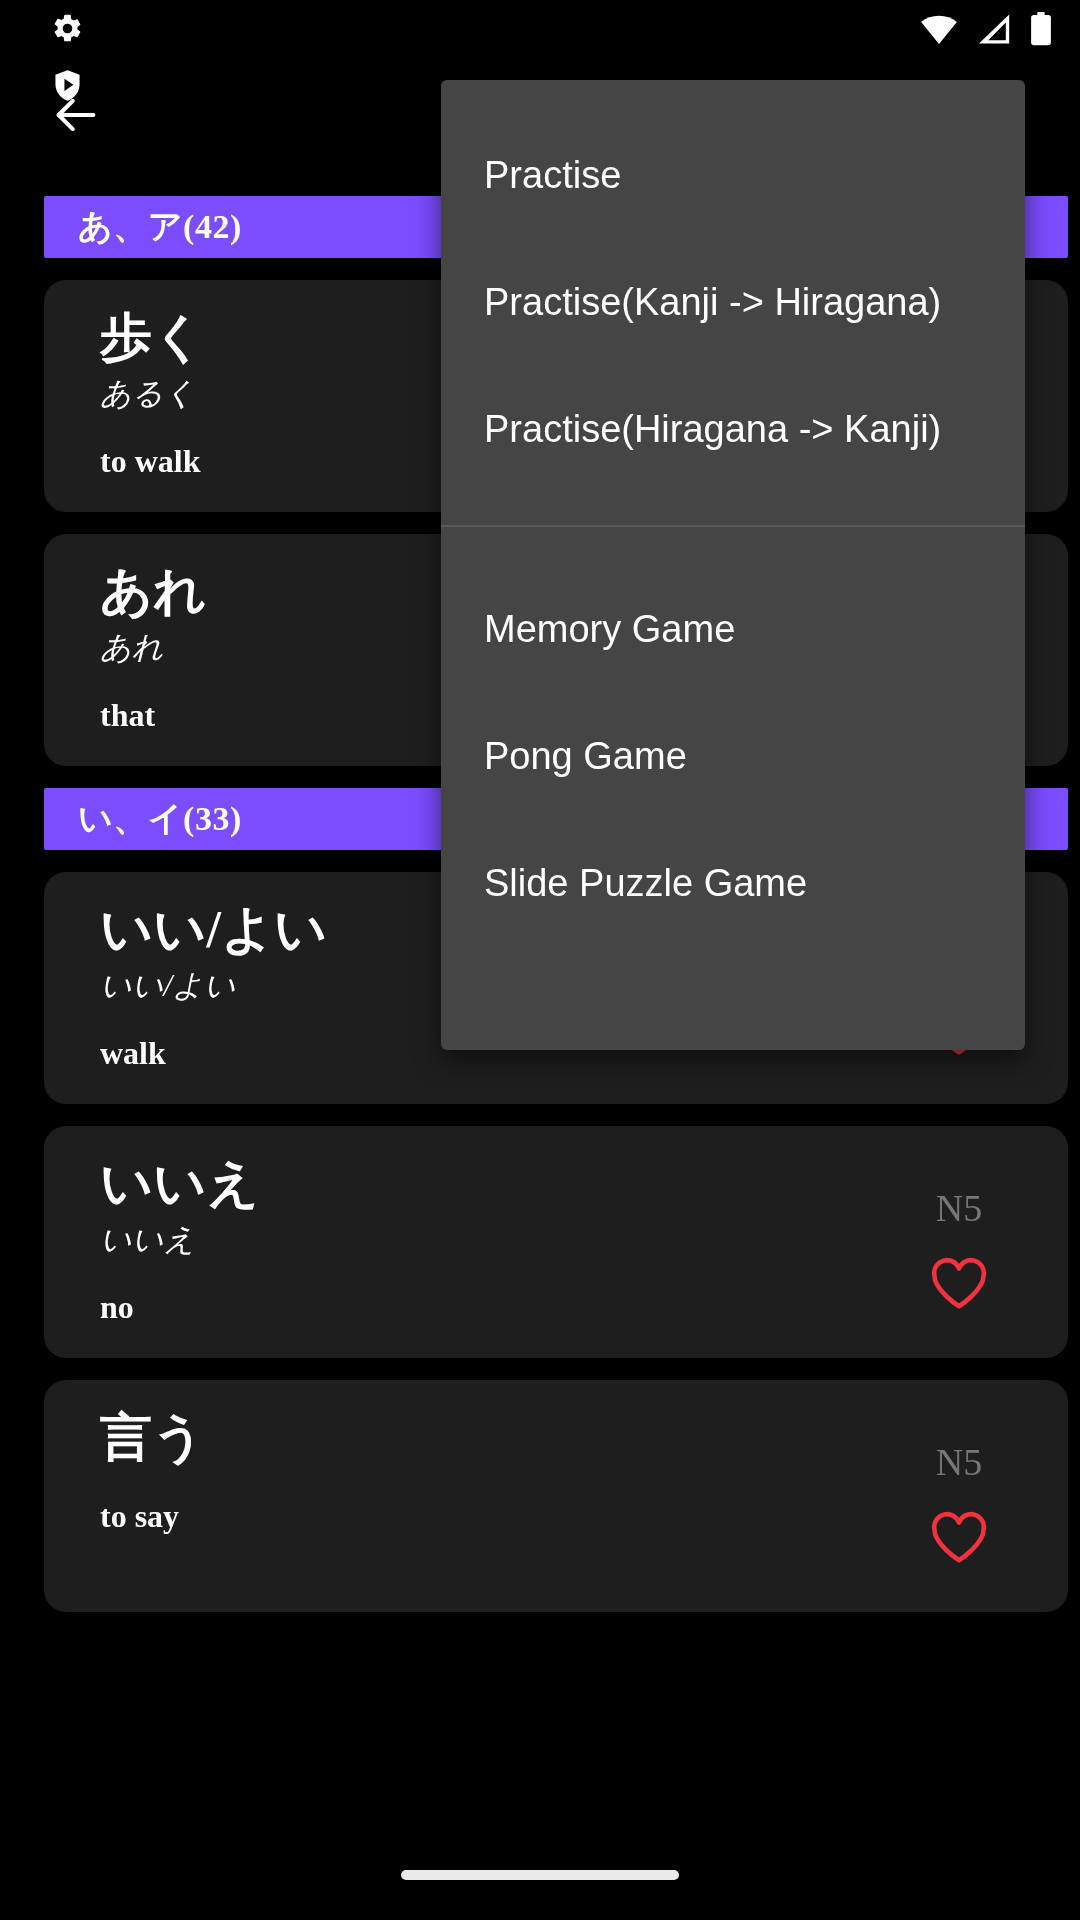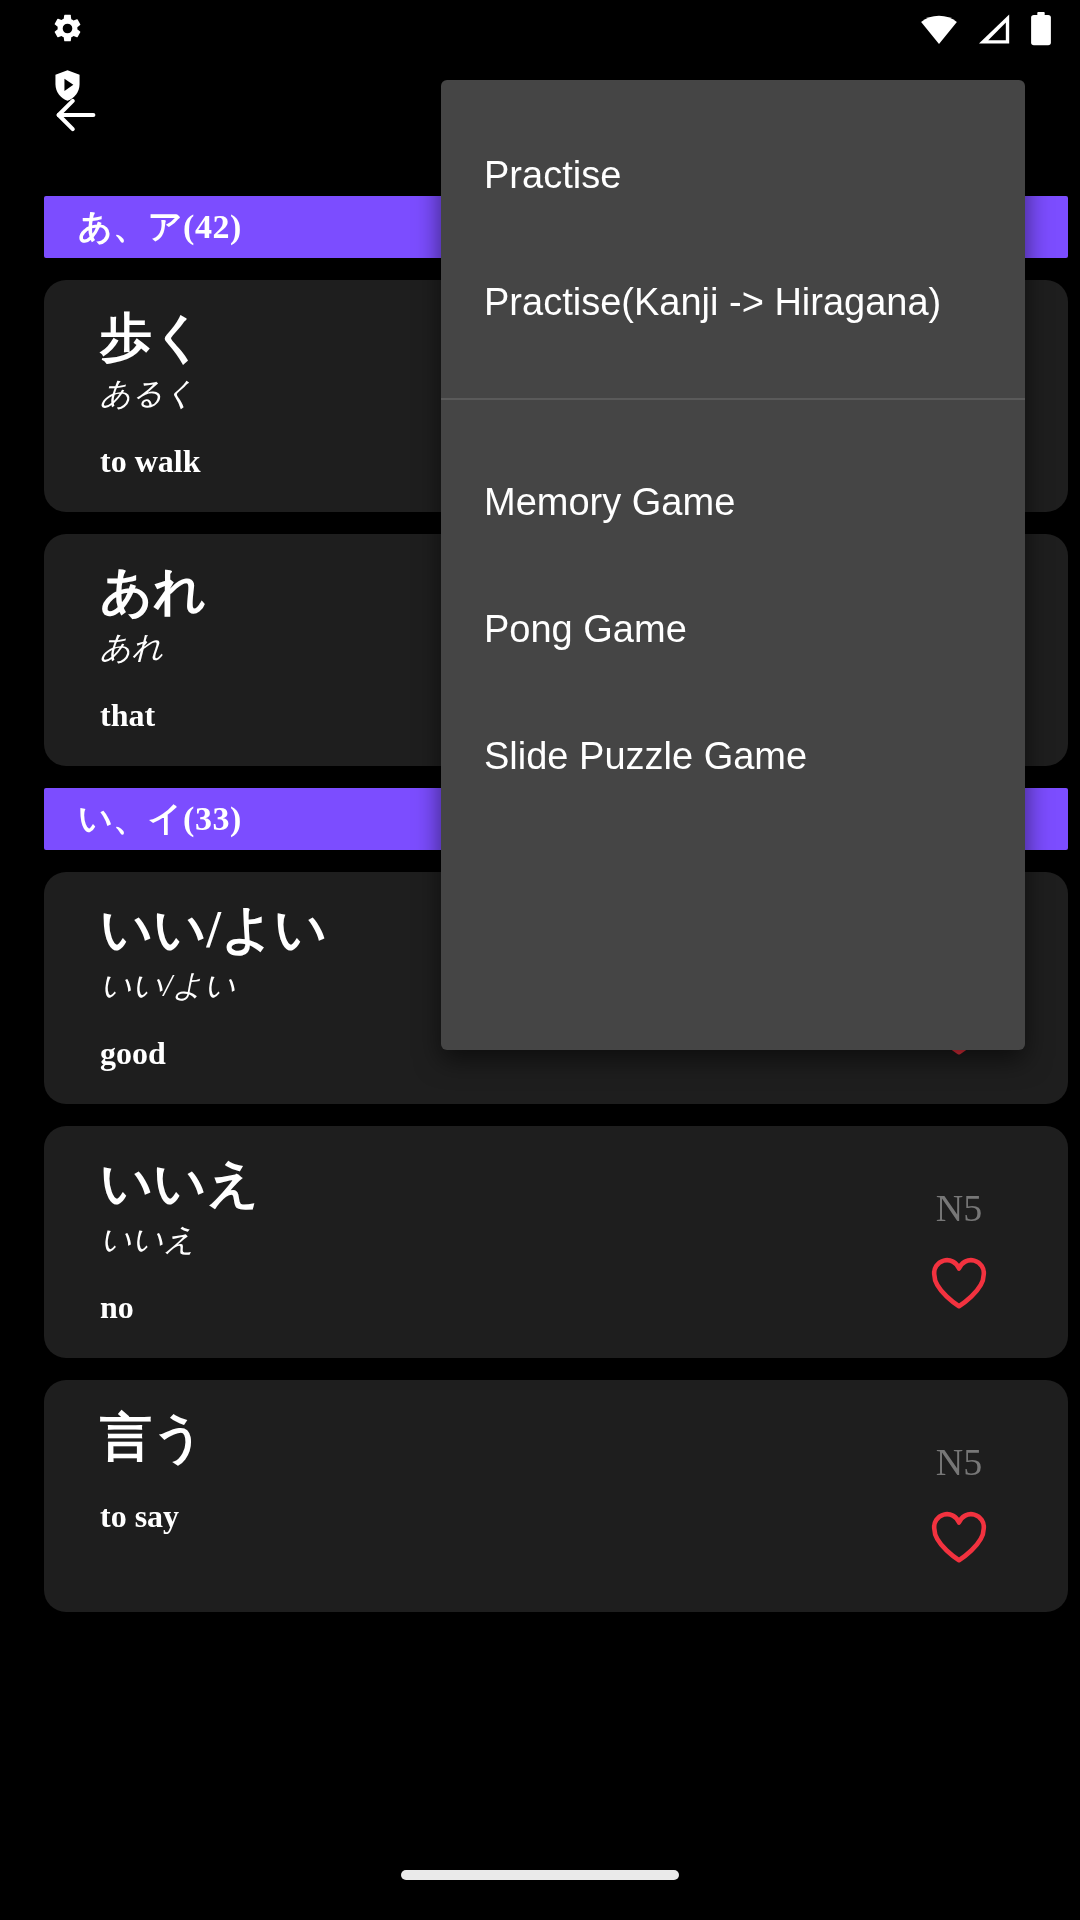--- a/index.html
+++ b/index.html
@@ -210,21 +210,21 @@
     </div>
 
     <div class="section-header" style="margin-top:22px;">
       <span class="sh-text">い、イ(33)</span>
     </div>
 
     <div class="card">
       <div class="card-main">
         <div class="word">いい/よい</div>
         <div class="reading">いい/よい</div>
-        <div class="meaning">good</div>
+        <div class="meaning">walk</div>
       </div>
       <div class="card-side">
         <span class="level-badge">N5</span>
         <span class="fav-btn">
           <span>
             <svg width="58" height="54" viewBox="0 0 24 22" fill="none" stroke="#f2323f" stroke-width="1.9" stroke-linejoin="round">
               <path d="M12 20.2S1.8 13.8 1.8 7.3A5.3 5.3 0 0112 4.6 5.3 5.3 0 0122.2 7.3c0 6.5-10.2 12.9-10.2 12.9z"></path>
             </svg>
           </span>
         </span>
@@ -265,20 +265,21 @@
         </span>
       </div>
     </div>
 
   </div>
 
   <div class="menu">
     <div class="menu-group g1">
       <div class="menu-item">Practise</div>
       <div class="menu-item">Practise(Kanji -&gt; Hiragana)</div>
+      <div class="menu-item">Practise(Hiragana -&gt; Kanji)</div>
     </div>
     <div class="menu-divider"></div>
     <div class="menu-group g2">
       <div class="menu-item">Memory Game</div>
       <div class="menu-item">Pong Game</div>
       <div class="menu-item">Slide Puzzle Game</div>
     </div>
   </div>
 
   <div class="navbar">

